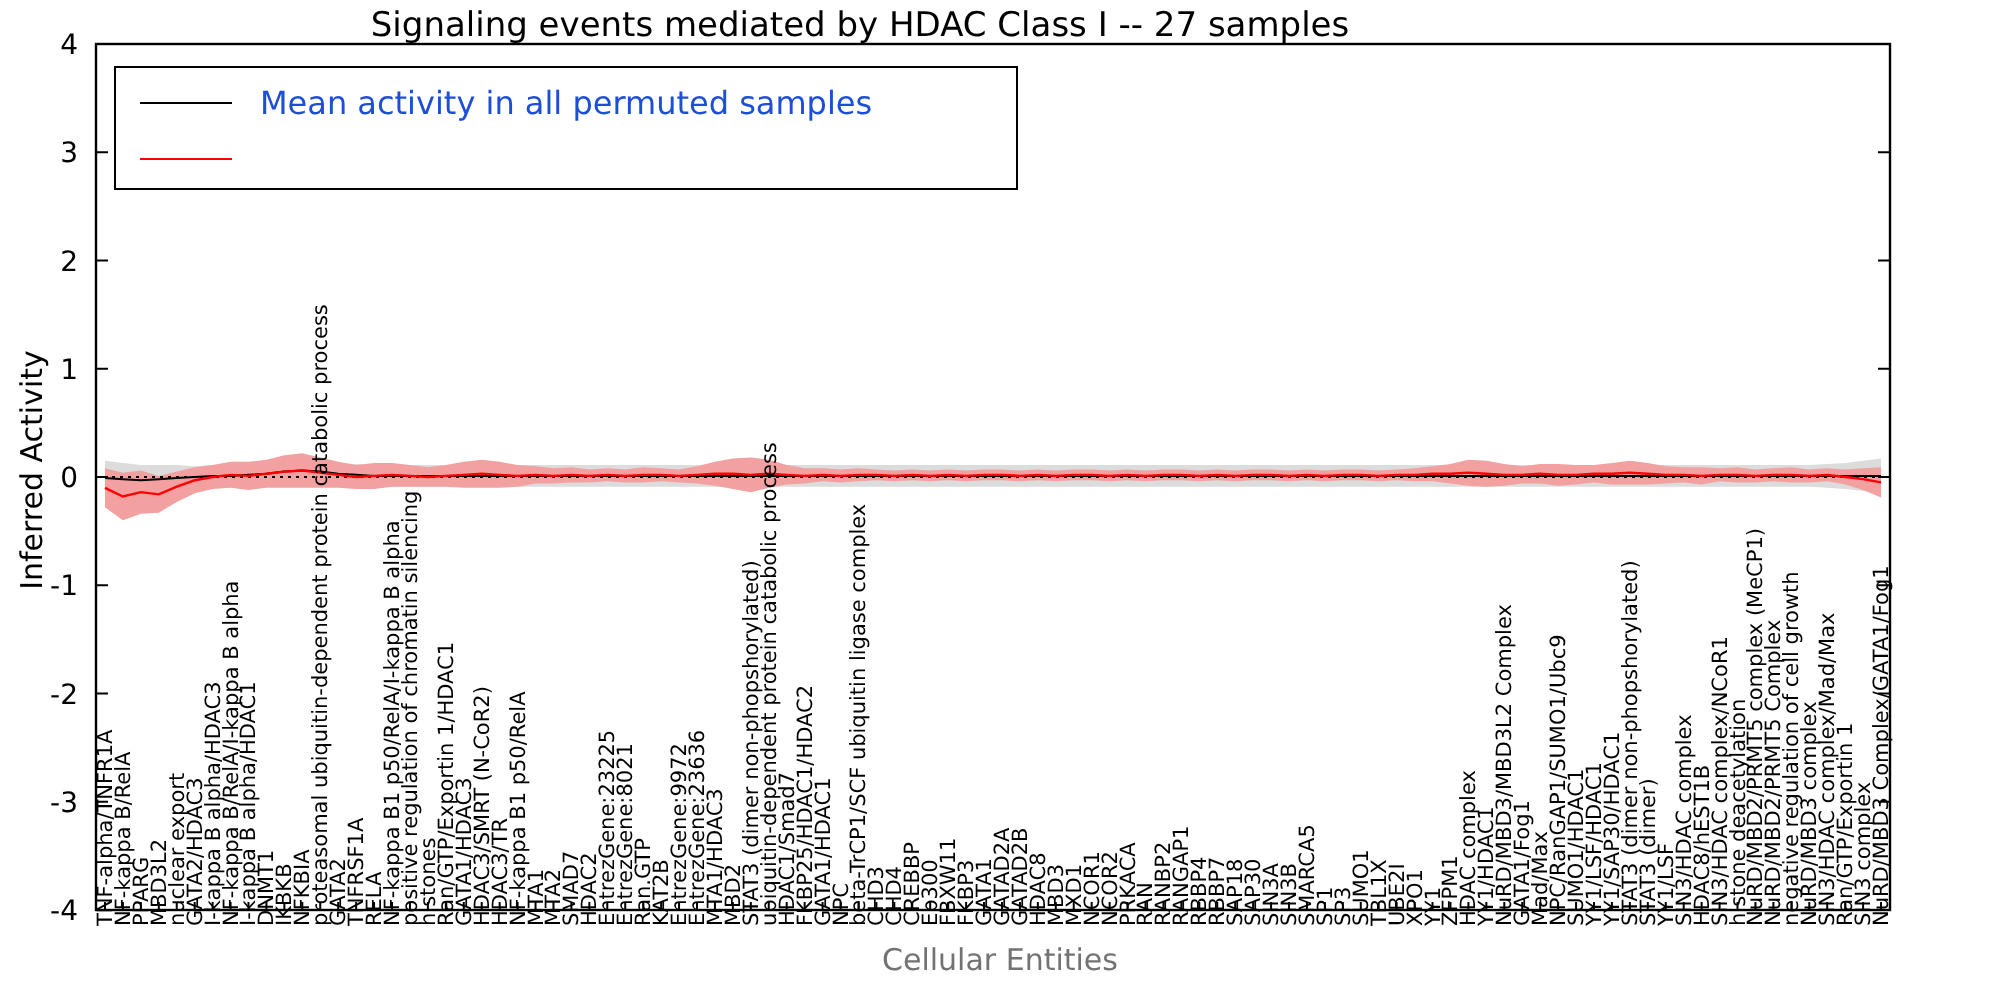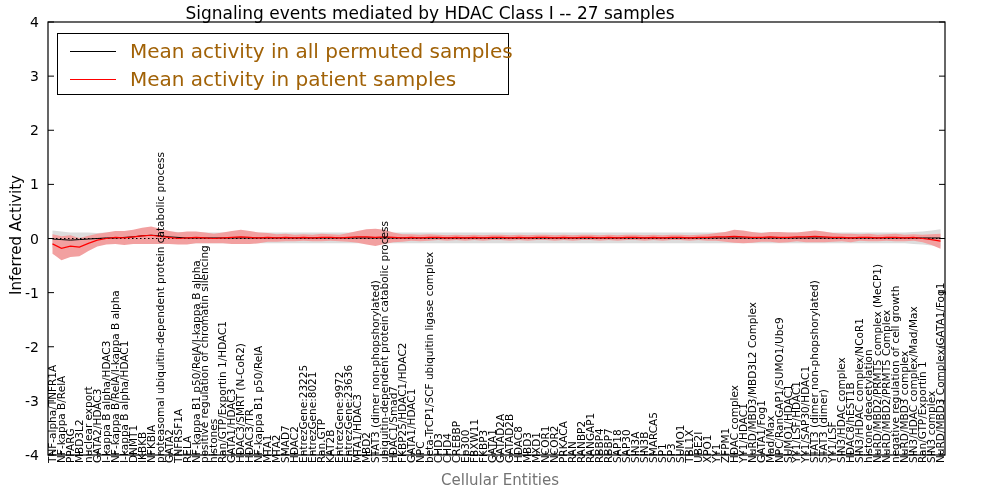--- a/index.html
+++ b/index.html
@@ -12,21 +12,21 @@
           font-size:15px;color:#737373;}
   .ylabel{position:absolute;left:-59px;top:226px;width:150px;text-align:center;
           font-size:15px;color:#000;transform:rotate(-90deg);}
   .legend{position:absolute;left:57px;top:33px;width:452px;height:62px;
           background:#fff;border:1px solid #000;box-sizing:border-box;}
   .legend-entry{position:absolute;left:0;height:24px;display:flex;align-items:center;}
   .legend-entry.e0{top:5px;}
   .legend-entry.e1{top:33px;}
   .legend-line{display:inline-block;width:46px;height:0;border-top:1.6px solid #000;
                margin-left:12px;margin-right:14px;}
-  .legend-label{font-size:20px;color:#a16207;white-space:nowrap;}
+  .legend-label{font-size:16px;color:#1d4ed8;white-space:nowrap;}
 </style>
 </head>
 <body>
 
 <div class="figure">
   <svg id="plot" width="1000" height="500" viewBox="0 0 1000 500">
       <polygon points="52.485,230.38125 61.455,231.46375 70.425,232.54625 79.395,232.54625 88.36500000000001,232.54625 97.33500000000001,233.0875 106.305,232.54625 115.275,232.54625 124.245,232.005 133.215,231.46375 142.185,230.38125 151.155,229.84 160.125,230.38125 169.095,231.46375 178.065,232.005 187.035,232.54625 196.005,232.54625 204.975,232.54625 213.945,232.54625 222.915,232.54625 231.885,232.54625 240.855,232.54625 249.825,232.54625 258.79499999999996,232.54625 267.765,232.54625 276.735,232.54625 285.70500000000004,232.54625 294.675,232.54625 303.645,232.54625 312.615,232.54625 321.585,232.54625 330.555,232.54625 339.525,232.54625 348.495,232.54625 357.465,232.54625 366.435,232.54625 375.405,232.54625 384.375,232.54625 393.345,232.54625 402.315,232.54625 411.285,232.54625 420.255,232.54625 429.225,232.54625 438.195,232.54625 447.165,232.54625 456.135,232.54625 465.105,232.54625 474.075,232.54625 483.045,232.54625 492.015,232.54625 500.985,232.54625 509.955,232.54625 518.925,232.54625 527.895,232.54625 536.865,232.54625 545.835,232.54625 554.8050000000001,232.54625 563.775,232.54625 572.745,232.54625 581.715,232.54625 590.685,232.54625 599.655,232.54625 608.625,232.54625 617.595,232.54625 626.565,232.54625 635.535,232.54625 644.505,232.54625 653.475,232.54625 662.445,232.54625 671.415,232.54625 680.385,232.54625 689.355,232.54625 698.325,232.54625 707.295,232.54625 716.265,232.54625 725.235,232.54625 734.205,232.54625 743.175,232.54625 752.145,232.54625 761.115,232.54625 770.085,232.54625 779.055,232.54625 788.025,232.54625 796.995,232.54625 805.965,232.54625 814.935,232.54625 823.905,232.54625 832.875,232.54625 841.845,232.54625 850.815,232.54625 859.785,232.54625 868.755,232.54625 877.725,232.54625 886.695,232.54625 895.665,232.54625 904.635,232.54625 913.605,232.005 922.575,231.46375 931.545,230.38125 940.515,229.29875 940.515,246.61875 931.545,245.53625 922.575,244.45375 913.605,243.9125 904.635,243.37125 895.665,243.37125 886.695,243.37125 877.725,243.37125 868.755,243.37125 859.785,243.37125 850.815,243.37125 841.845,243.37125 832.875,243.37125 823.905,243.37125 814.935,243.37125 805.965,243.37125 796.995,243.37125 788.025,243.37125 779.055,243.37125 770.085,243.37125 761.115,243.37125 752.145,243.37125 743.175,243.37125 734.205,243.37125 725.235,243.37125 716.265,243.37125 707.295,243.37125 698.325,243.37125 689.355,243.37125 680.385,243.37125 671.415,243.37125 662.445,243.37125 653.475,243.37125 644.505,243.37125 635.535,243.37125 626.565,243.37125 617.595,243.37125 608.625,243.37125 599.655,243.37125 590.685,243.37125 581.715,243.37125 572.745,243.37125 563.775,243.37125 554.8050000000001,243.37125 545.835,243.37125 536.865,243.37125 527.895,243.37125 518.925,243.37125 509.955,243.37125 500.985,243.37125 492.015,243.37125 483.045,243.37125 474.075,243.37125 465.105,243.37125 456.135,243.37125 447.165,243.37125 438.195,243.37125 429.225,243.37125 420.255,243.37125 411.285,243.37125 402.315,243.37125 393.345,243.37125 384.375,243.37125 375.405,243.37125 366.435,243.37125 357.465,243.37125 348.495,243.37125 339.525,243.37125 330.555,243.37125 321.585,243.37125 312.615,243.37125 303.645,243.37125 294.675,243.37125 285.70500000000004,243.37125 276.735,243.37125 267.765,243.37125 258.79499999999996,243.37125 249.825,243.37125 240.855,243.37125 231.885,243.37125 222.915,243.37125 213.945,243.37125 204.975,243.37125 196.005,243.37125 187.035,243.37125 178.065,242.83 169.095,242.28875 160.125,241.20625 151.155,240.665 142.185,241.20625 133.215,242.28875 124.245,242.83 115.275,243.37125 106.305,243.37125 97.33500000000001,243.9125 88.36500000000001,245.53625 79.395,246.61875 70.425,247.70125 61.455,247.70125 52.485,247.70125 " fill="#dcdcdc" stroke="none"></polygon>
       <polygon points="52.485,234.17 61.455,236.335 70.425,235.2525 79.395,237.95875 88.36500000000001,235.79375 97.33500000000001,233.62875 106.305,232.54625 115.275,230.9225 124.245,230.9225 133.215,229.84 142.185,227.675 151.155,226.5925 160.125,228.7575 169.095,230.9225 178.065,232.54625 187.035,231.46375 196.005,231.46375 204.975,232.54625 213.945,233.62875 222.915,232.54625 231.885,230.9225 240.855,229.84 249.825,230.9225 258.79499999999996,232.54625 267.765,233.0875 276.735,234.17 285.70500000000004,233.62875 294.675,234.71125 303.645,234.17 312.615,234.71125 321.585,233.62875 330.555,234.17 339.525,234.71125 348.495,233.0875 357.465,230.9225 366.435,229.29875 375.405,228.7575 384.375,229.84 393.345,232.54625 402.315,234.17 411.285,234.17 420.255,234.71125 429.225,234.17 438.195,234.71125 447.165,235.2525 456.135,234.71125 465.105,235.2525 474.075,234.71125 483.045,235.2525 492.015,234.71125 500.985,234.71125 509.955,235.2525 518.925,234.71125 527.895,235.2525 536.865,234.71125 545.835,234.71125 554.8050000000001,235.2525 563.775,234.71125 572.745,235.2525 581.715,234.71125 590.685,234.71125 599.655,235.2525 608.625,234.71125 617.595,235.2525 626.565,234.71125 635.535,234.71125 644.505,235.2525 653.475,234.71125 662.445,235.2525 671.415,234.71125 680.385,234.71125 689.355,235.2525 698.325,234.71125 707.295,234.17 716.265,233.0875 725.235,232.005 734.205,229.84 743.175,230.38125 752.145,232.005 761.115,233.0875 770.085,232.005 779.055,232.005 788.025,232.54625 796.995,232.54625 805.965,231.46375 814.935,230.38125 823.905,231.46375 832.875,233.0875 841.845,233.62875 850.815,233.62875 859.785,234.17 868.755,233.62875 877.725,234.71125 886.695,234.17 895.665,233.62875 904.635,234.71125 913.605,234.17 922.575,234.71125 931.545,234.17 940.515,233.62875 940.515,248.78375 931.545,244.995 922.575,242.28875 913.605,240.665 904.635,241.20625 895.665,241.20625 886.695,240.665 877.725,241.20625 868.755,241.20625 859.785,240.665 850.815,242.28875 841.845,241.20625 832.875,241.7475 823.905,242.28875 814.935,242.28875 805.965,242.28875 796.995,241.20625 788.025,242.28875 779.055,242.83 770.085,241.7475 761.115,241.7475 752.145,242.83 743.175,243.37125 734.205,242.83 725.235,241.7475 716.265,240.665 707.295,240.665 698.325,240.12375 689.355,240.665 680.385,240.12375 671.415,240.12375 662.445,240.665 653.475,240.12375 644.505,240.665 635.535,240.12375 626.565,240.12375 617.595,240.665 608.625,240.12375 599.655,240.665 590.685,240.12375 581.715,240.12375 572.745,240.665 563.775,240.12375 554.8050000000001,240.665 545.835,240.12375 536.865,240.12375 527.895,240.665 518.925,240.12375 509.955,240.665 500.985,240.12375 492.015,240.12375 483.045,240.665 474.075,240.12375 465.105,240.665 456.135,240.12375 447.165,240.665 438.195,240.12375 429.225,240.665 420.255,241.20625 411.285,240.665 402.315,241.7475 393.345,242.28875 384.375,243.9125 375.405,246.0775 366.435,244.45375 357.465,242.83 348.495,241.7475 339.525,241.20625 330.555,240.665 321.585,241.20625 312.615,241.20625 303.645,240.665 294.675,241.20625 285.70500000000004,241.20625 276.735,241.7475 267.765,241.7475 258.79499999999996,243.37125 249.825,243.9125 240.855,243.9125 231.885,243.9125 222.915,243.37125 213.945,243.37125 204.975,243.37125 196.005,243.37125 187.035,244.45375 178.065,244.45375 169.095,243.9125 160.125,243.9125 151.155,243.9125 142.185,243.9125 133.215,243.9125 124.245,244.995 115.275,243.9125 106.305,244.45375 97.33500000000001,246.61875 88.36500000000001,250.94875 79.395,256.36125 70.425,256.9025 61.455,260.15 52.485,253.655 " fill="#f2a0a0" stroke="none"></polygon>
       <line x1="48" y1="238.5" x2="945" y2="238.5" stroke="#000000" stroke-width="1" stroke-dasharray="1.5 2.5"></line>
       <polyline points="52.485,239.04125 61.455,239.5825 70.425,240.12375 79.395,239.5825 88.36500000000001,239.04125 97.33500000000001,238.5 106.305,237.95875 115.275,237.95875 124.245,237.4175 133.215,236.87625 142.185,235.79375 151.155,235.2525 160.125,235.79375 169.095,236.87625 178.065,237.4175 187.035,237.95875 196.005,237.95875 204.975,237.95875 213.945,237.95875 222.915,237.95875 231.885,237.95875 240.855,237.95875 249.825,237.95875 258.79499999999996,237.95875 267.765,237.95875 276.735,237.95875 285.70500000000004,237.95875 294.675,237.95875 303.645,237.95875 312.615,237.95875 321.585,237.95875 330.555,237.95875 339.525,237.95875 348.495,237.95875 357.465,237.95875 366.435,237.95875 375.405,237.95875 384.375,237.95875 393.345,237.95875 402.315,237.95875 411.285,237.95875 420.255,237.95875 429.225,237.95875 438.195,237.95875 447.165,237.95875 456.135,237.95875 465.105,237.95875 474.075,237.95875 483.045,237.95875 492.015,237.95875 500.985,237.95875 509.955,237.95875 518.925,237.95875 527.895,237.95875 536.865,237.95875 545.835,237.95875 554.8050000000001,237.95875 563.775,237.95875 572.745,237.95875 581.715,237.95875 590.685,237.95875 599.655,237.95875 608.625,237.95875 617.595,237.95875 626.565,237.95875 635.535,237.95875 644.505,237.95875 653.475,237.95875 662.445,237.95875 671.415,237.95875 680.385,237.95875 689.355,237.95875 698.325,237.95875 707.295,237.95875 716.265,237.95875 725.235,237.95875 734.205,237.95875 743.175,237.95875 752.145,237.95875 761.115,237.95875 770.085,237.95875 779.055,237.95875 788.025,237.95875 796.995,237.95875 805.965,237.95875 814.935,237.95875 823.905,237.95875 832.875,237.95875 841.845,237.95875 850.815,237.95875 859.785,237.95875 868.755,237.95875 877.725,237.95875 886.695,237.95875 895.665,237.95875 904.635,237.95875 913.605,237.95875 922.575,237.95875 931.545,237.95875 940.515,237.95875 " fill="none" stroke="#000000" stroke-width="1"></polyline>
@@ -267,16 +267,15 @@
 
   <div class="ylabel">Inferred Activity</div>
 
   <div class="legend">
     <div class="legend-entry e0">
       <span class="legend-line" style="border-top-color:#000000;"></span>
       <span class="legend-label">Mean activity in all permuted samples</span>
     </div>
     <div class="legend-entry e1">
       <span class="legend-line" style="border-top-color:#ff0000;"></span>
-      <span class="legend-label">Mean activity in patient samples</span>
     </div>
   </div>
 </div>
 
 </body></html>

